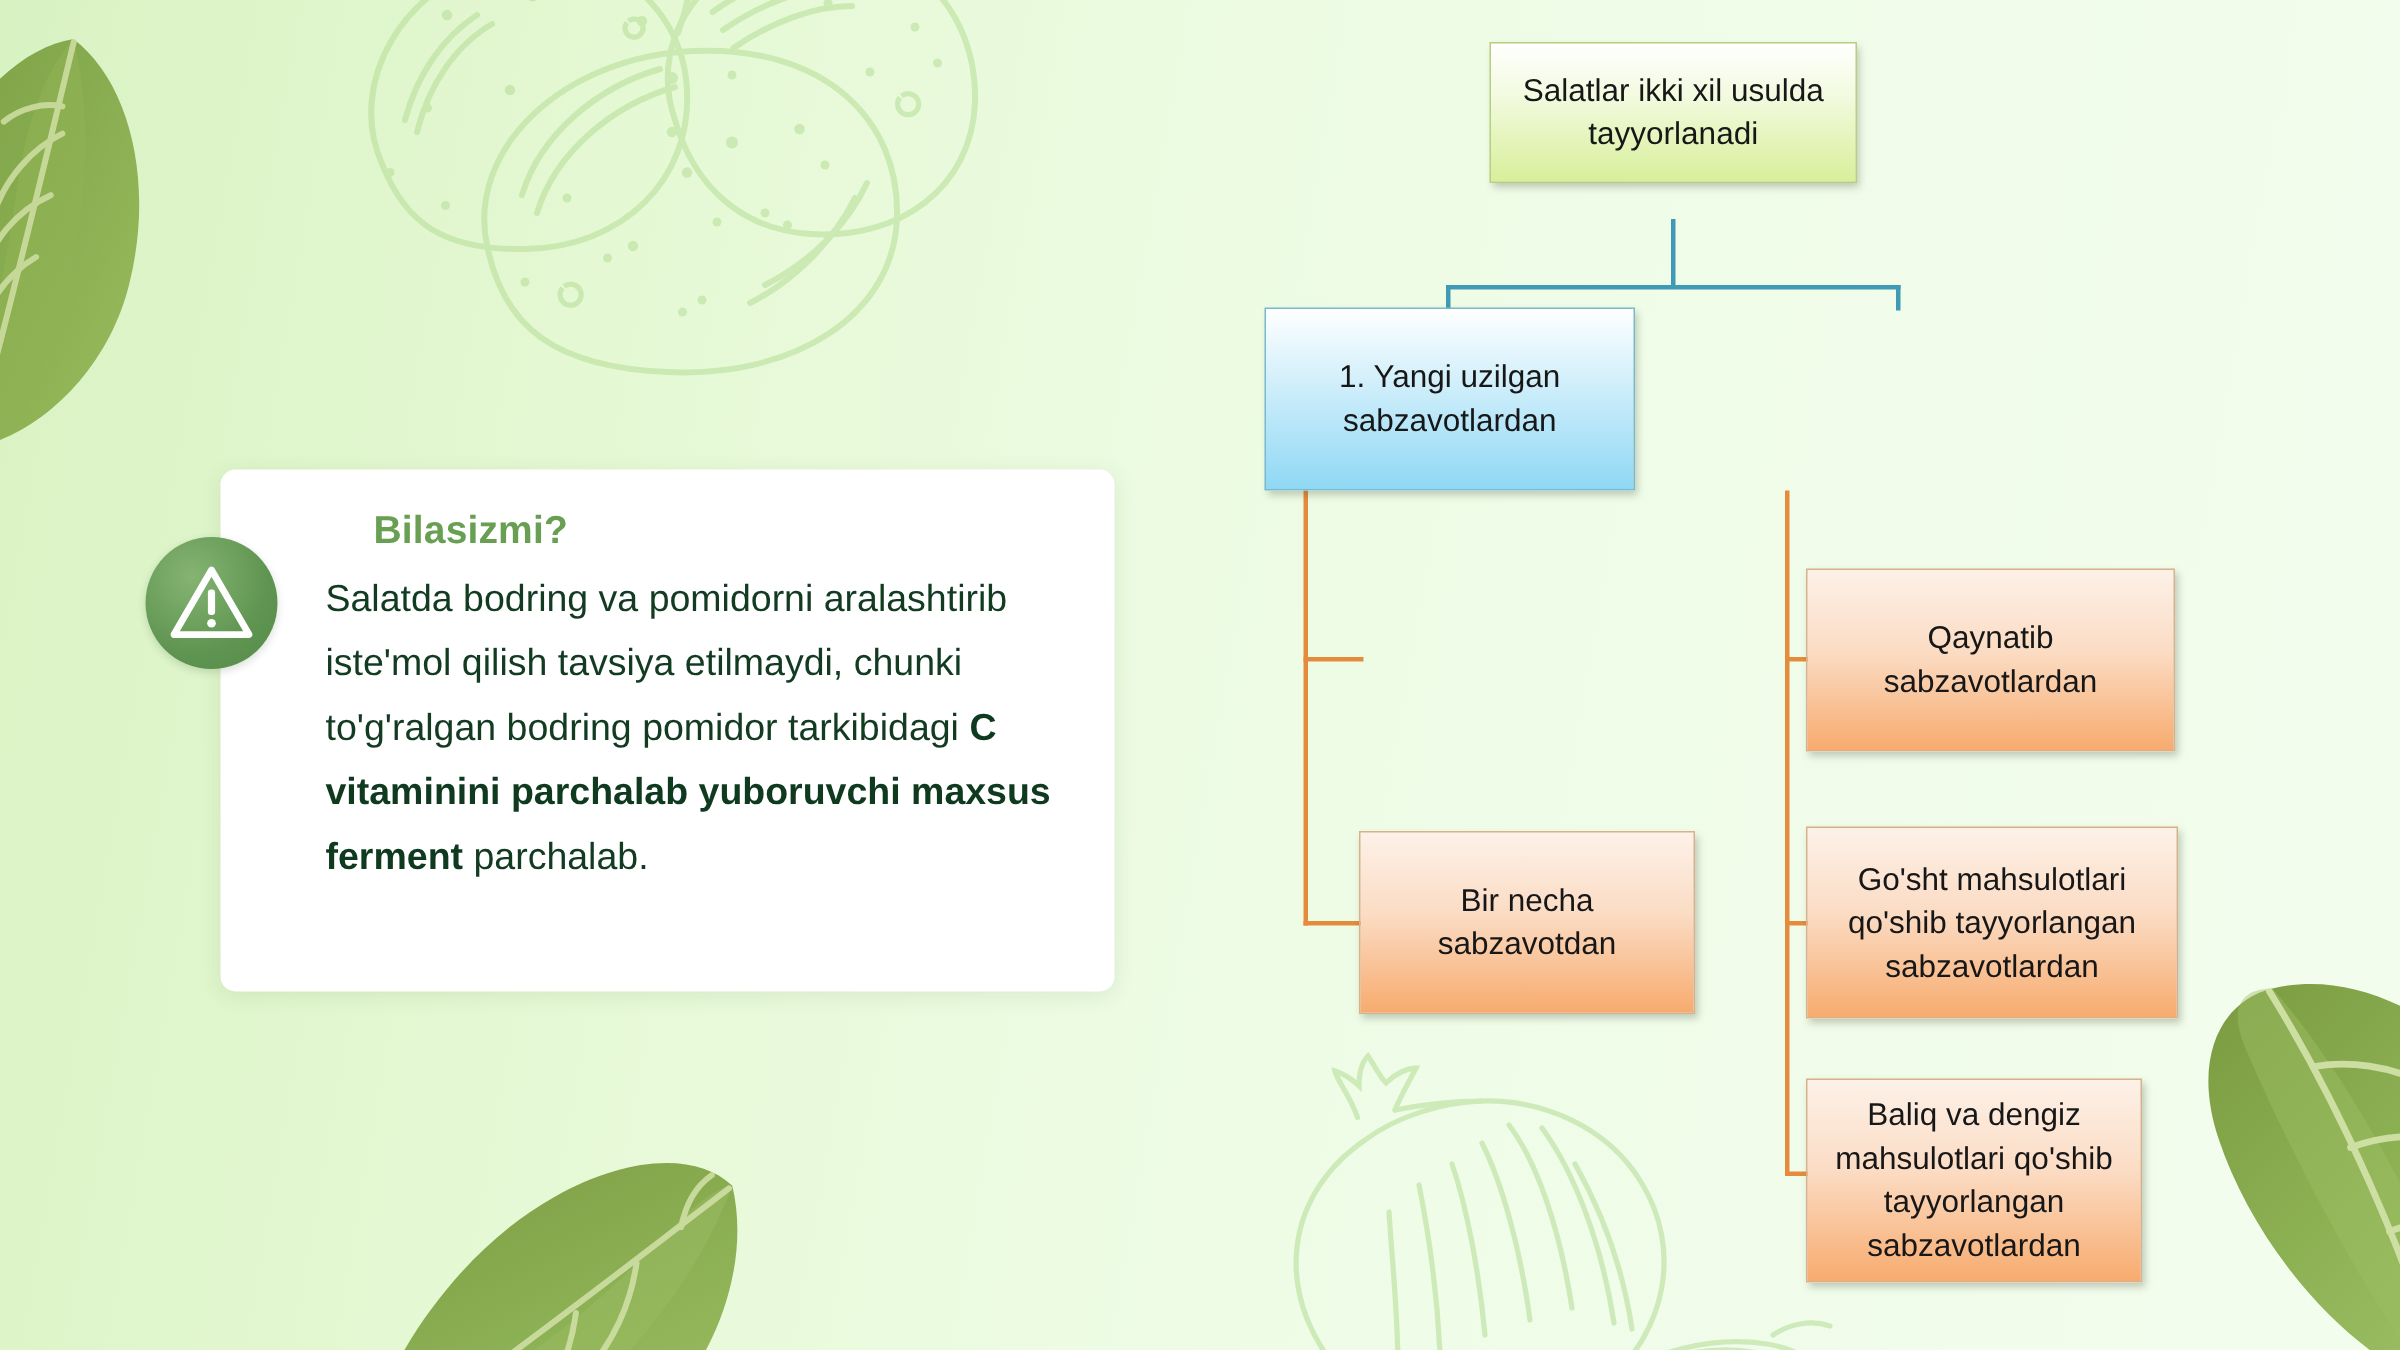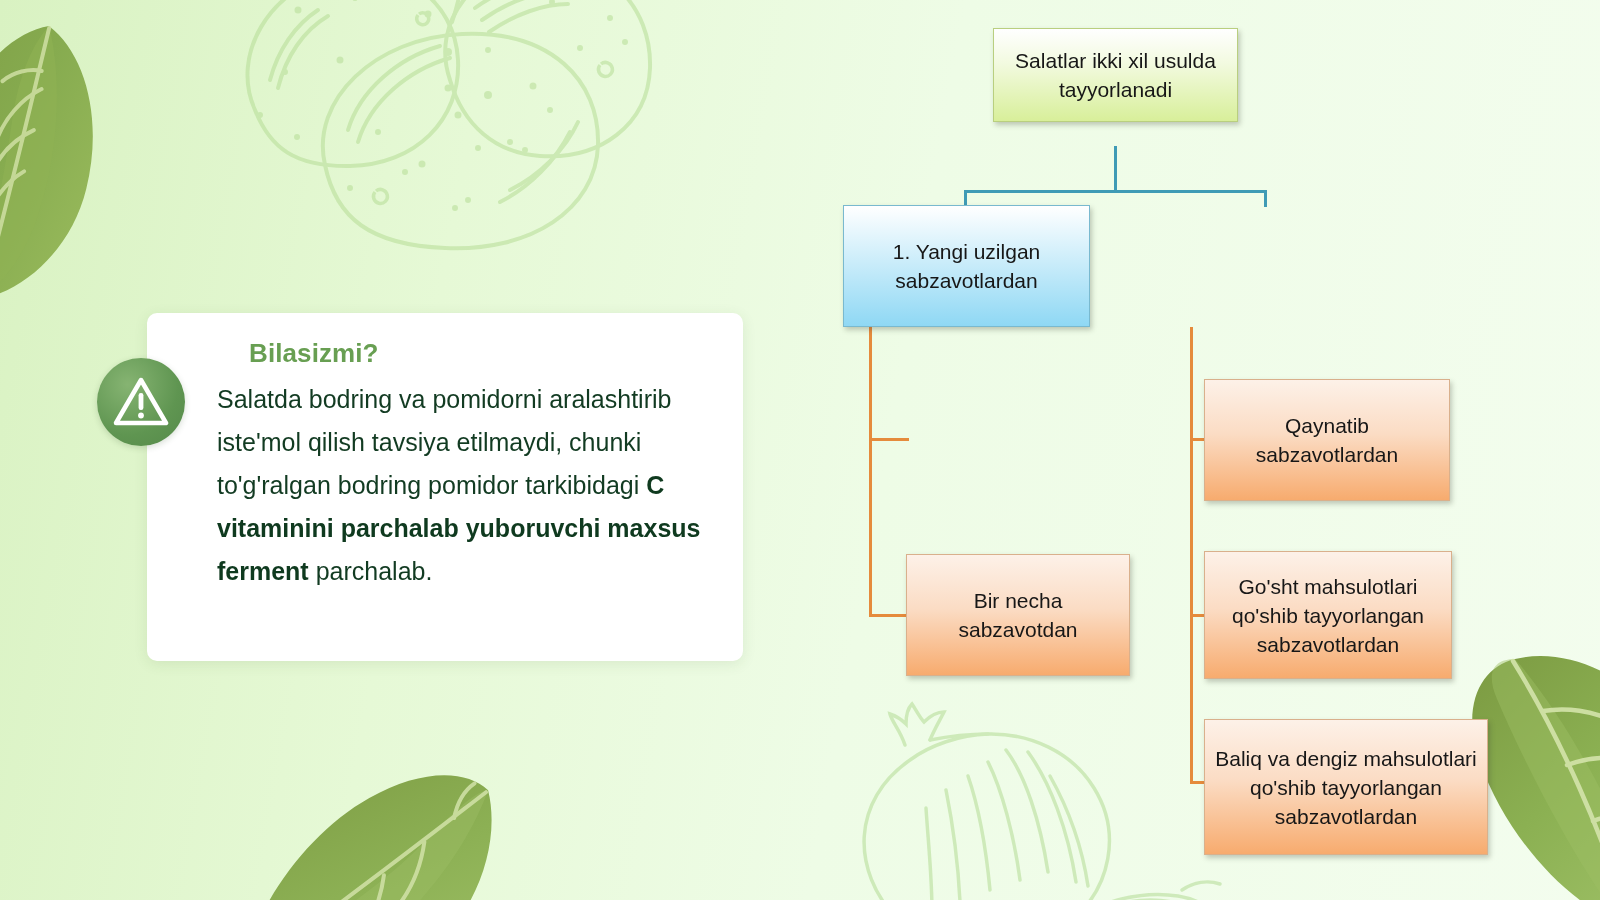--- a/index.html
+++ b/index.html
@@ -242,16 +242,16 @@
     <div class="node blue" style="left:843px;top:205px;width:247px;height:122px;">1. Yangi uzilgan sabzavotlardan</div>
 
 
 
     <div class="node orange" style="left:906px;top:554px;width:224px;height:122px;">Bir necha sabzavotdan</div>
 
     <div class="node orange" style="left:1204px;top:379px;width:246px;height:122px;">Qaynatib sabzavotlardan</div>
 
     <div class="node orange" style="left:1204px;top:551px;width:248px;height:128px;">Go'sht mahsulotlari qo'shib tayyorlangan sabzavotlardan</div>
 
-    <div class="node orange" style="left:1204px;top:719px;width:284px;height:136px;">Baliq va dengiz mahsulotlari qo'shib tayyorlangan sabzavotlardan</div>
+    <div class="node orange" style="left:1204px;top:719px;width:224px;height:136px;">Baliq va dengiz mahsulotlari qo'shib tayyorlangan sabzavotlardan</div>
   </div>
 
 </div>
 
 </body></html>

